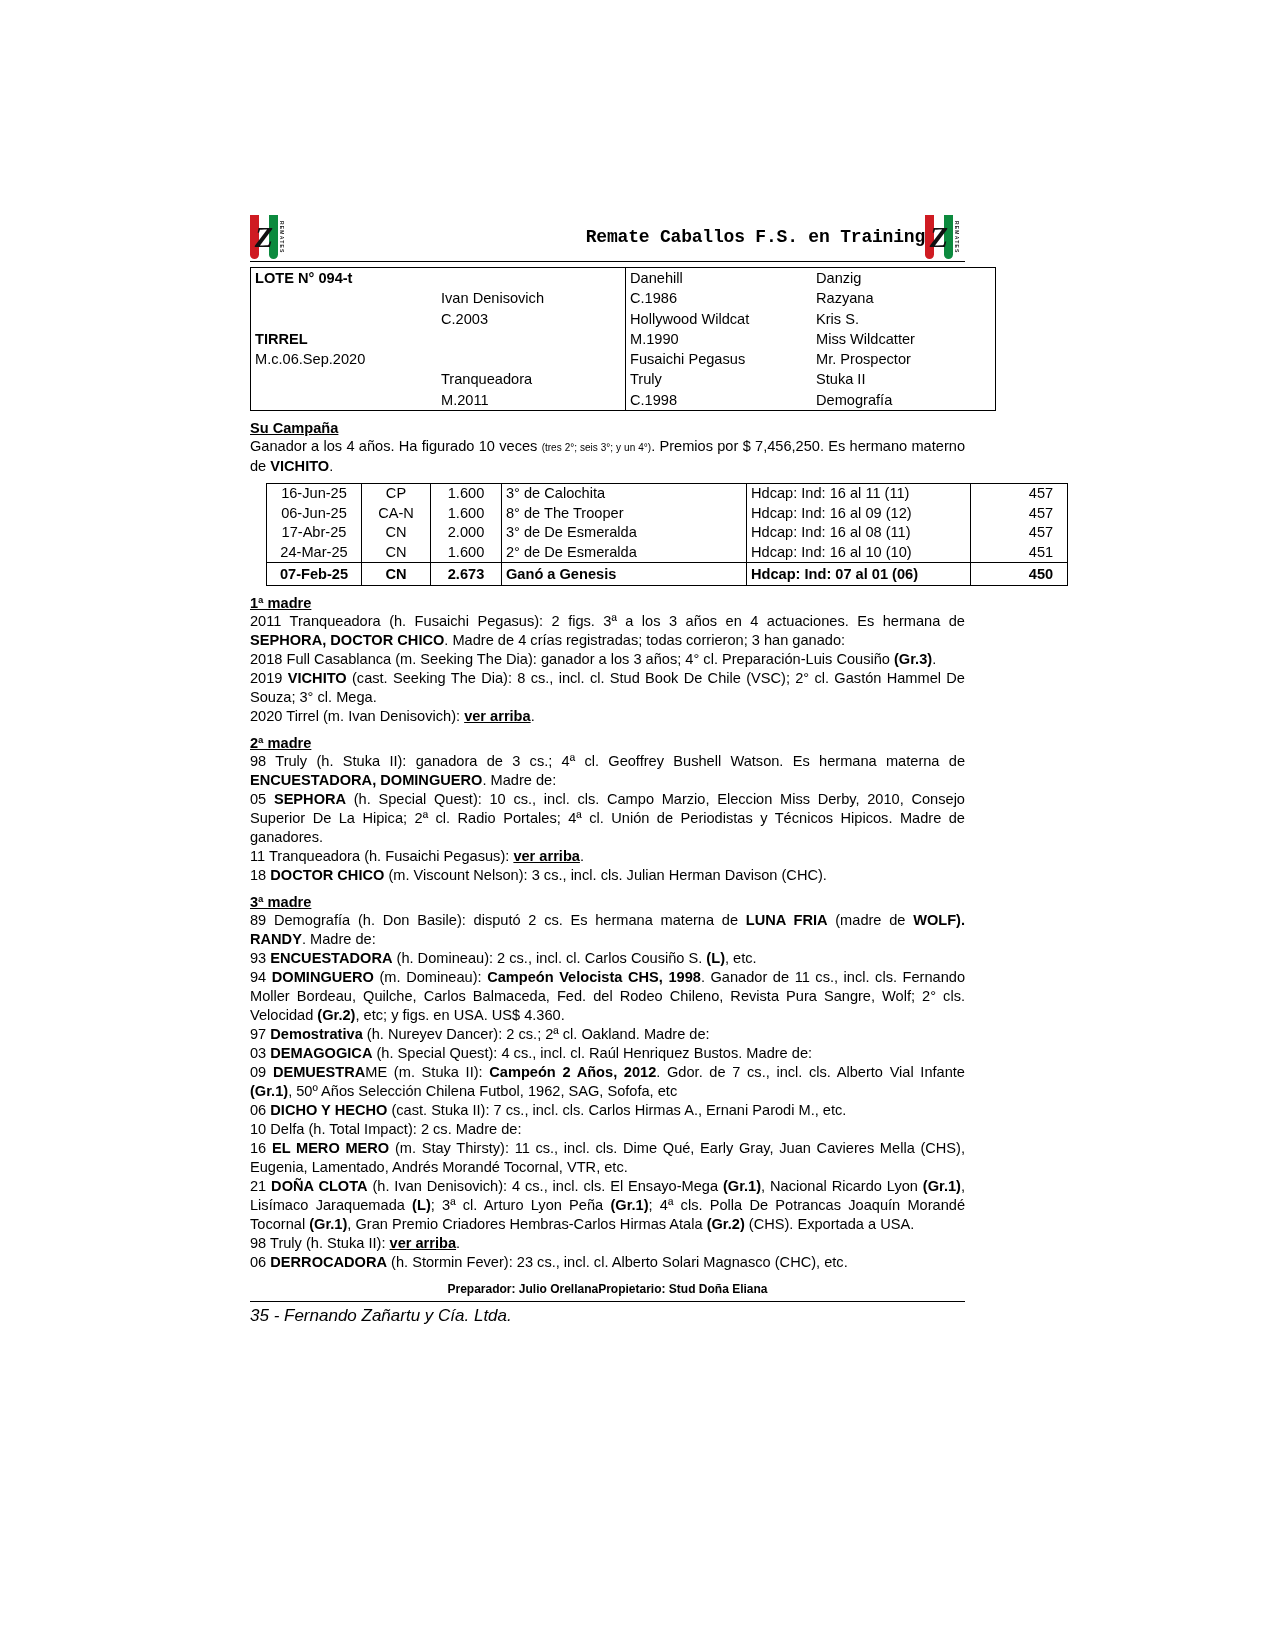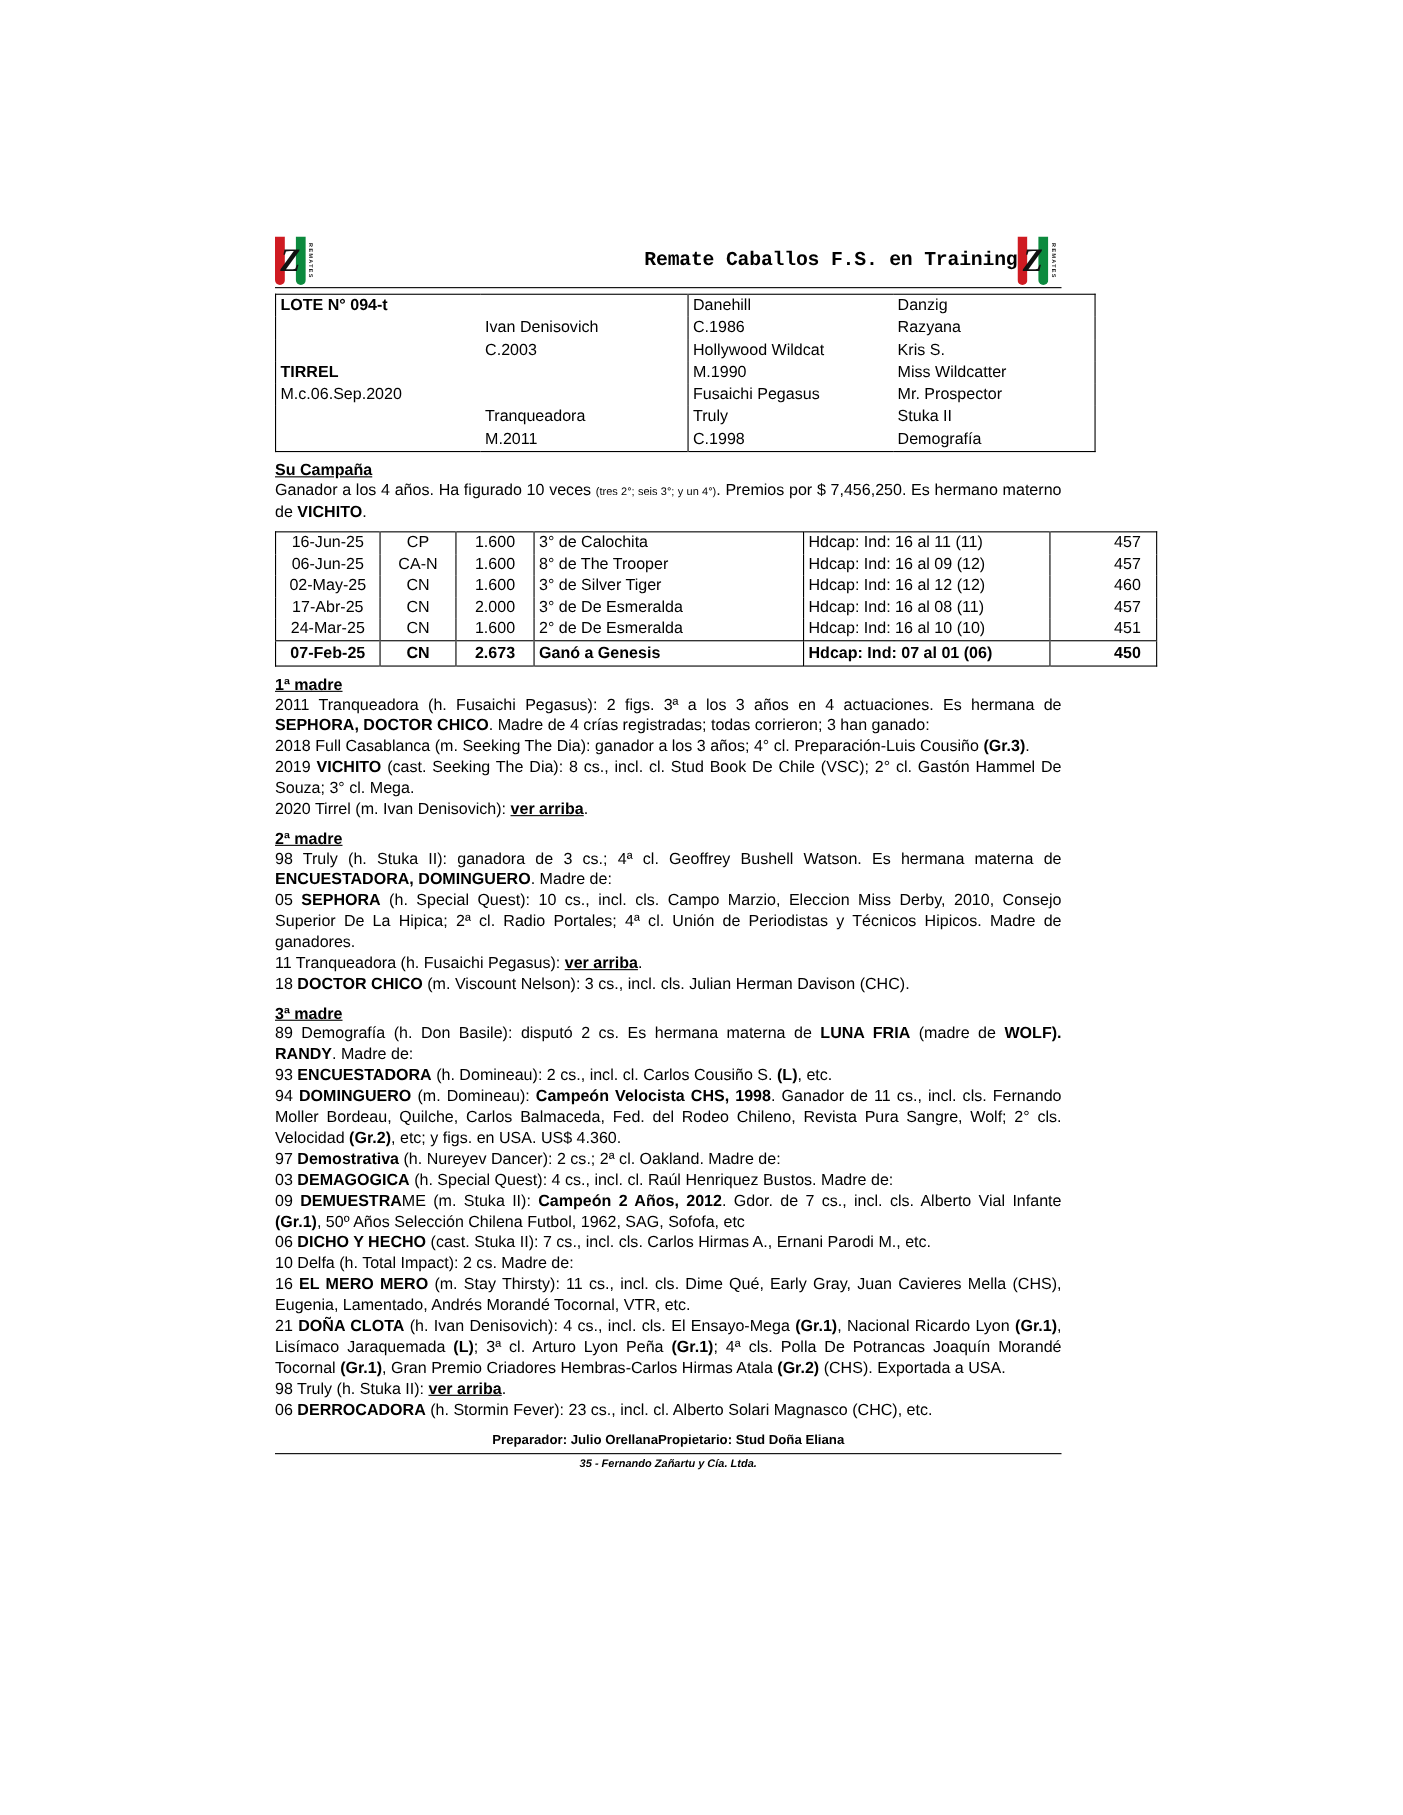--- a/index.html
+++ b/index.html
@@ -118,20 +118,21 @@
   }
   .small { font-size: 10px; }
   
   table.races {
     border-collapse: collapse;
     border: 1.6px solid #000;
     margin-top: 7px;
     font-size: 14.6px;
     table-layout: fixed;
     width: 707px;
+    margin-left: 16px;
   }
   table.races td {
     padding: 0 4px;
     line-height: 19.6px;
     height: 19.6px;
     white-space: nowrap;
     border-left: 1.1px solid #000;
     border-right: 1.1px solid #000;
   }
   table.races td.date { width: 86px; text-align: center; border-left: none; }
@@ -158,23 +159,23 @@
     font-size: 12px;
     font-weight: bold;
     margin-top: 10px;
   }
   .bottom-rule {
     border-bottom: 1.6px solid #000;
     margin-top: 5px;
     margin-bottom: 4px;
   }
   .pagefoot {
-    text-align: center;
-    font-size: 10px;
-    font-weight: bold;
+    text-align: left;
+    font-size: 17px;
+    font-weight: normal;
     font-style: italic;
   }
 </style>
 </head>
 <body>
 
 <div class="page">
 
   <div class="header">
     <div class="logo">
@@ -261,28 +262,20 @@
     </tr>
     <tr>
       <td class="date">06-Jun-25</td>
       <td class="track">CA-N</td>
       <td class="dist">1.600</td>
       <td class="res">8° de The Trooper</td>
       <td class="hdcap">Hdcap: Ind: 16 al 09  (12)</td>
       <td class="wt">457</td>
     </tr>
     <tr>
-      <td class="date">02-May-25</td>
-      <td class="track">CN</td>
-      <td class="dist">1.600</td>
-      <td class="res">3° de Silver Tiger</td>
-      <td class="hdcap">Hdcap: Ind: 16 al 12  (12)</td>
-      <td class="wt">460</td>
-    </tr>
-    <tr>
       <td class="date">17-Abr-25</td>
       <td class="track">CN</td>
       <td class="dist">2.000</td>
       <td class="res">3° de De Esmeralda</td>
       <td class="hdcap">Hdcap: Ind: 16 al 08  (11)</td>
       <td class="wt">457</td>
     </tr>
     <tr>
       <td class="date">24-Mar-25</td>
       <td class="track">CN</td>

